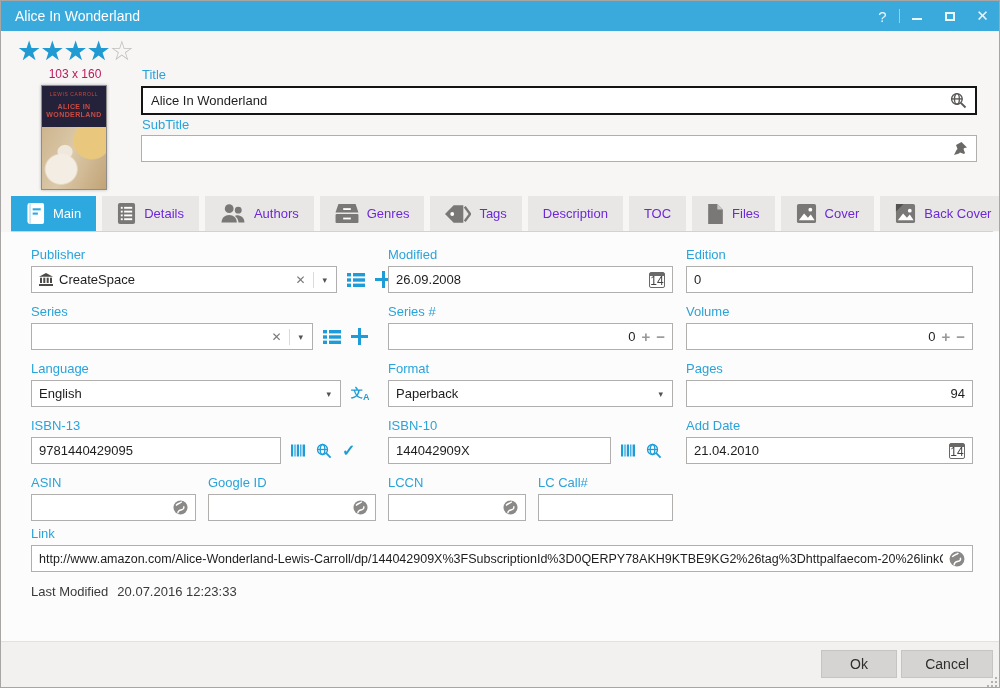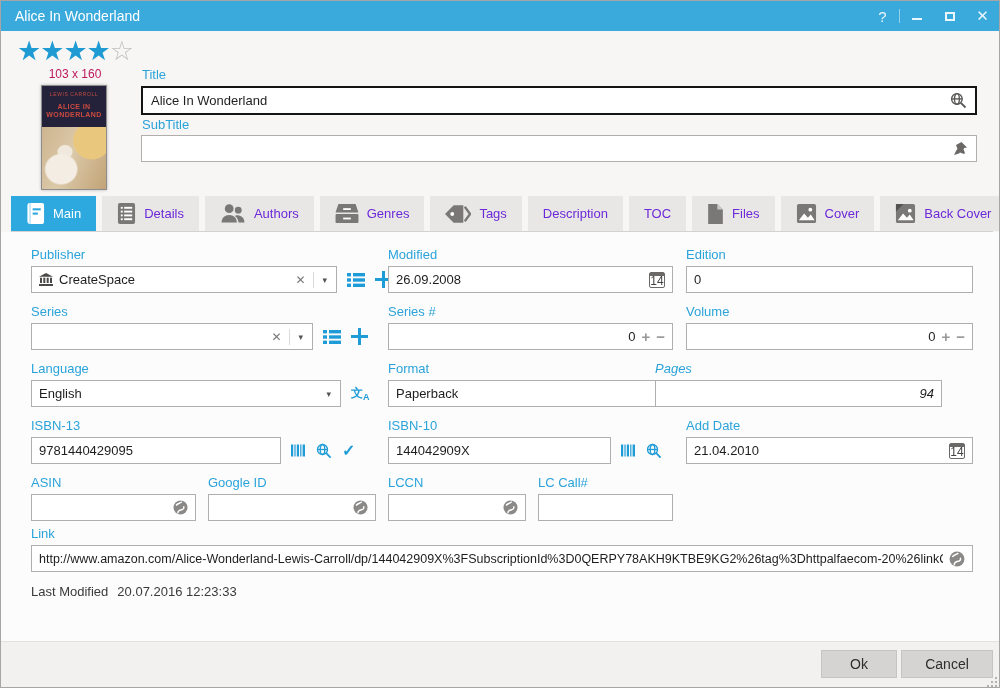--- a/index.html
+++ b/index.html
@@ -360,21 +360,21 @@
           </span>
       </div>
     </div>
     <div class="fg" style="left:387px; top:129px;">
       <div class="flabel">Format</div>
       <div class="field" style="width:285px">
         <span class="fval">Paperback</span>
         <span class="dd">▾</span>
       </div>
     </div>
-    <div class="fg" style="left:654px; top:129px;font-style:italic;">
+    <div class="fg" style="left:685px; top:129px;">
       <div class="flabel">Pages</div>
       <div class="field" style="width:287px">
         <span class="fval num-val">94</span>
       </div>
     </div>
 
     <div class="fg" style="left:30px; top:186px;">
       <div class="flabel">ISBN-13</div>
       <div class="frow">
         <div class="field" style="width:250px">

